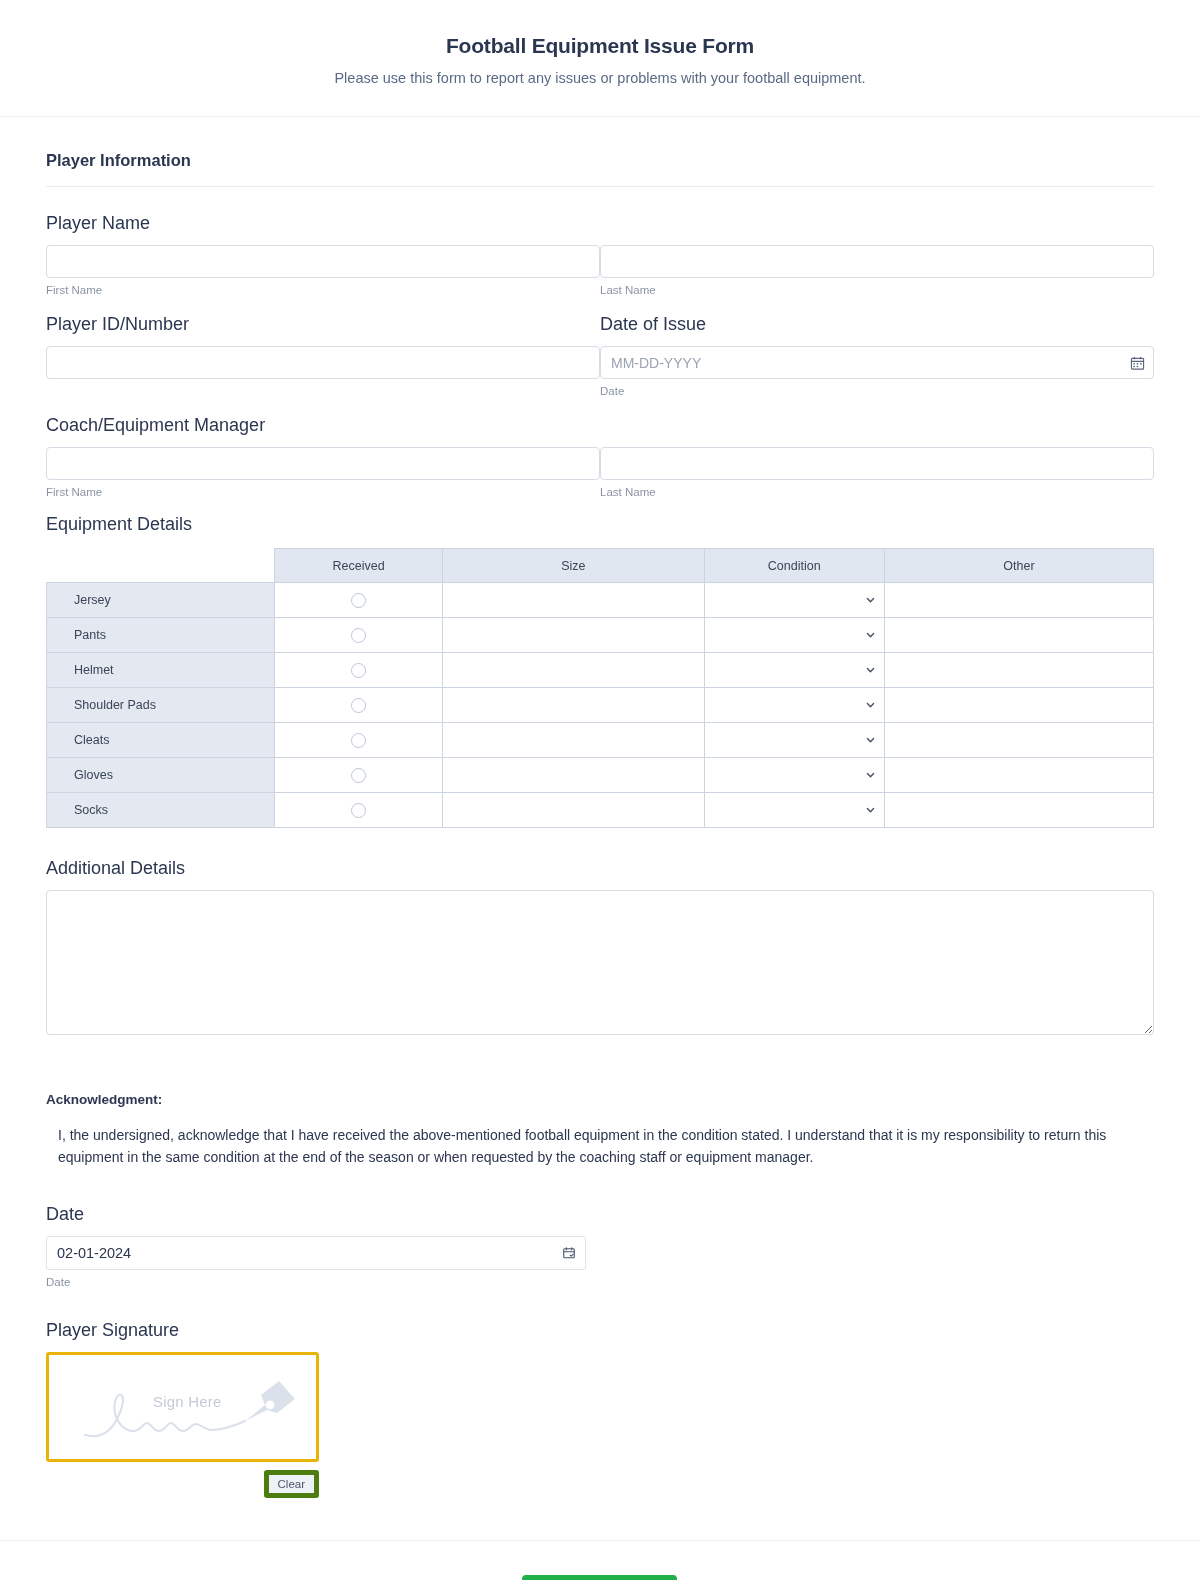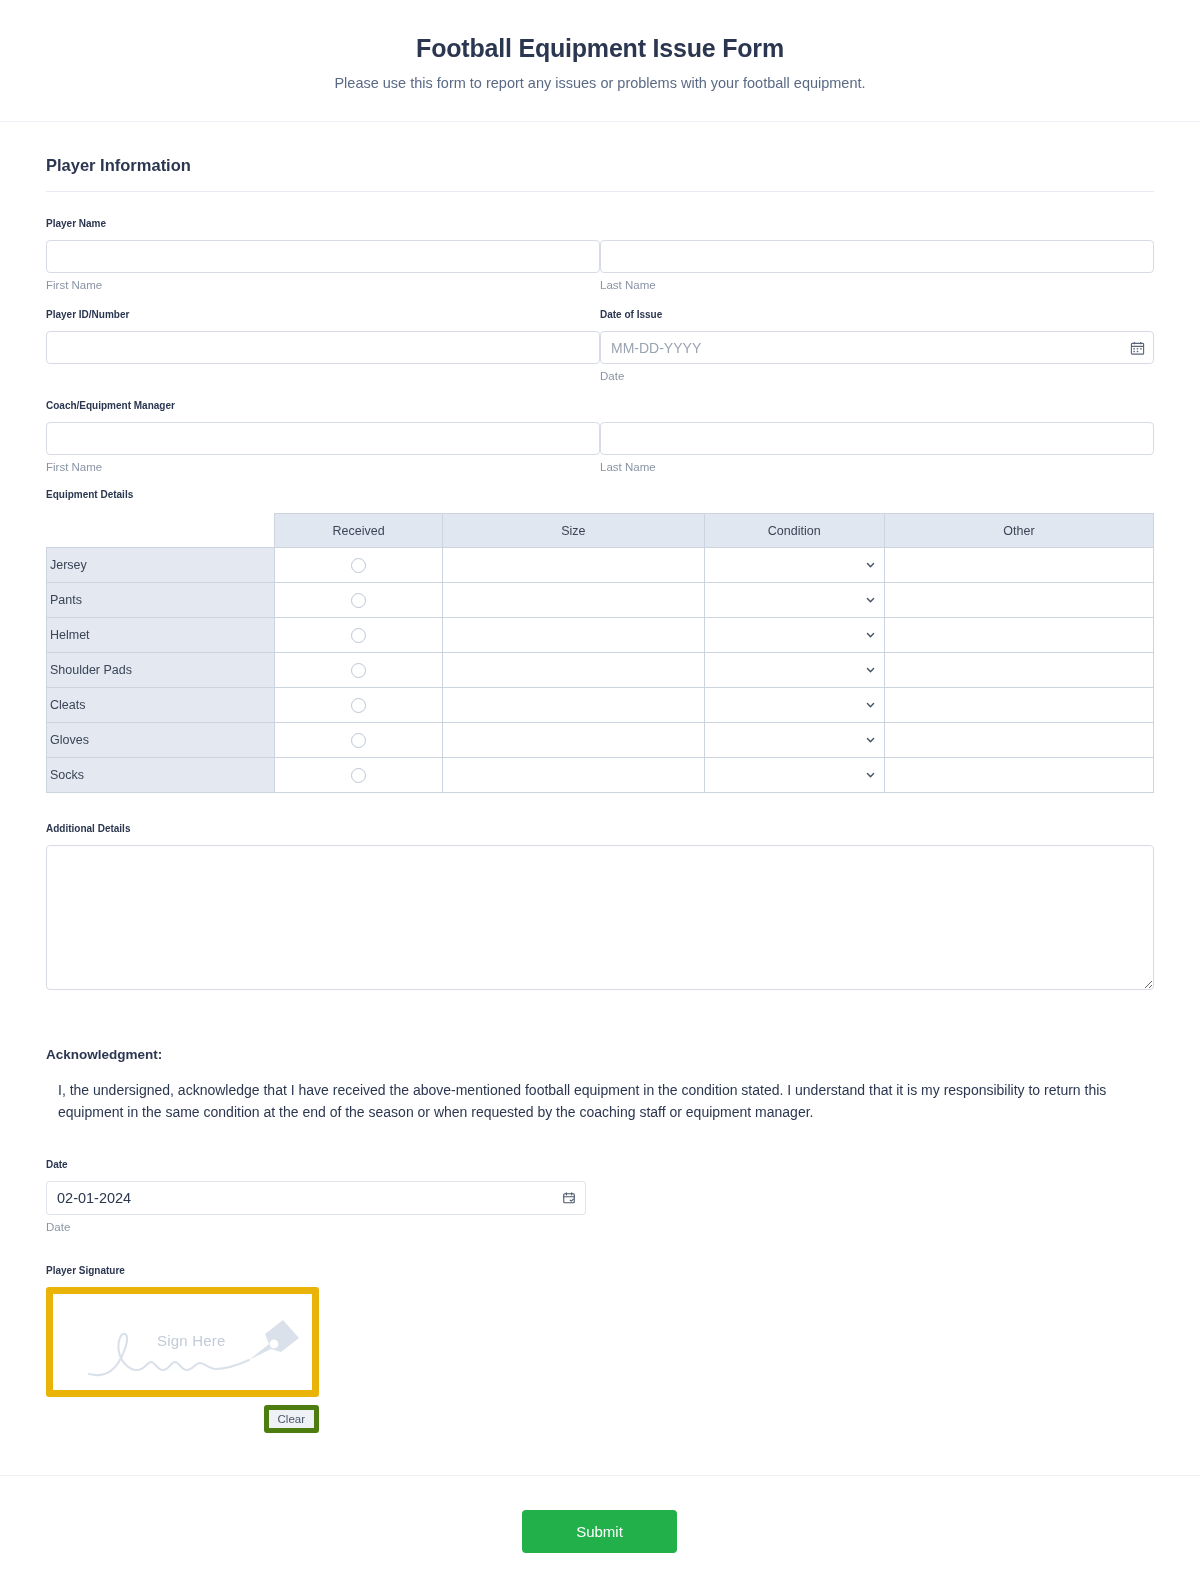--- a/index.html
+++ b/index.html
@@ -17,21 +17,21 @@
   .page { width: 1200px; min-height: 1580px; background: #fff; position: relative; }
 
   
   .form-header {
     padding: 34px 40px 30px;
     text-align: center;
     border-bottom: 1px solid #edf0f5;
     background: #fff;
   }
   .form-title {
-    font-size: 25px;
+    font-size: 21px;
     font-weight: bold;
     color: #2b3650;
     margin: 0 0 12px;
     letter-spacing: -0.2px;
   }
   .form-subtitle {
     font-size: 14.5px;
     color: #5a6a85;
     margin: 0;
     font-weight: 400;
@@ -47,23 +47,23 @@
     padding: 34px 0 16px;
     margin: 0;
   }
   .section-rule {
     border: 0;
     border-top: 1px solid #e8ebf1;
     margin: 0 0 26px;
   }
 
   .field-label {
-    font-size: 10px;
-    color: #2b3650;
-    font-weight: 700;
+    font-size: 18px;
+    color: #2b3650;
+    font-weight: 400;
     margin-bottom: 11px;
     display: block;
   }
   .sub-label {
     font-size: 11.5px;
     color: #8a94a6;
     margin-top: 6px;
     display: block;
     font-weight: 400;
   }
@@ -132,21 +132,21 @@
   table.eq td {
     border: 1px solid #ccd4e0;
     height: 35px;
     padding: 0;
     background: #fff;
   }
   table.eq td.rowlabel {
     background: #e3e8f1;
     color: #3a4557;
     font-size: 12.5px;
-    padding: 0 3px;
+    padding: 0 27px;
     text-align: left;
   }
   .radio-cell { text-align: center; }
   .radio {
     display: inline-block;
     width: 15px; height: 15px;
     border: 1px solid #bdc6d6;
     border-radius: 50%;
     background: #fff;
     vertical-align: middle;
@@ -244,21 +244,21 @@
     width: 14px; height: 14px; color: #4a5568;
     pointer-events: none;
   }
   .date2-icon svg { display:block; width:14px; height:14px; }
 
   
   .sig-block { margin-top: 32px; }
   .sig-pad {
     width: 273px;
     height: 110px;
-    border: 7px solid #eab308;
+    border: 3px solid #eab308;
     border-radius: 3px;
     background: #fff;
     position: relative;
     overflow: hidden;
   }
   .sig-art {
     position: absolute;
     left: 0; top: 0;
     width: 273px; height: 110px;
   }

